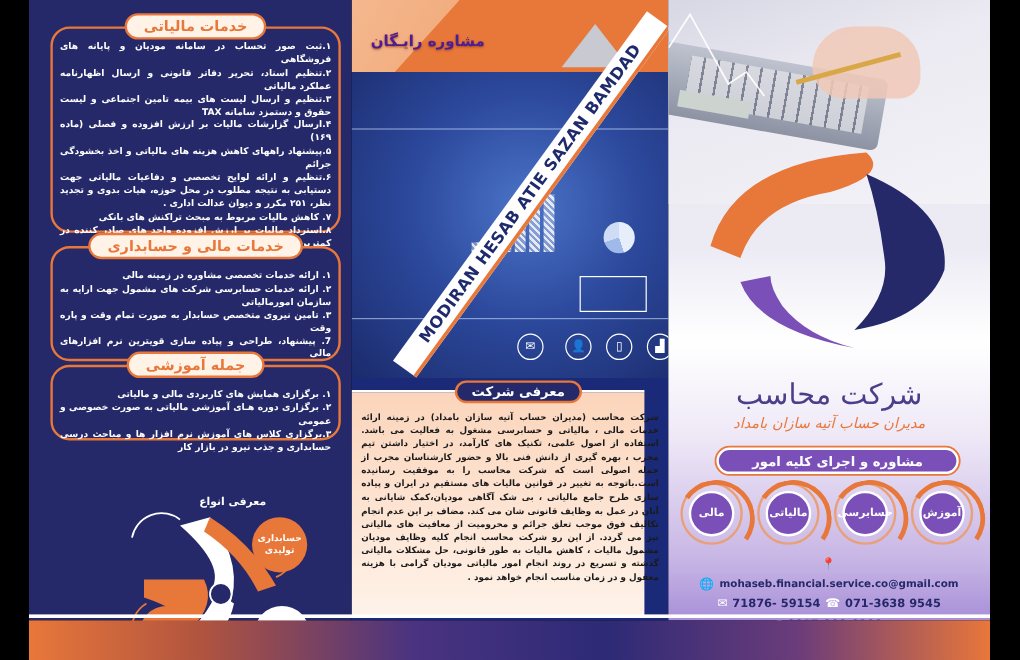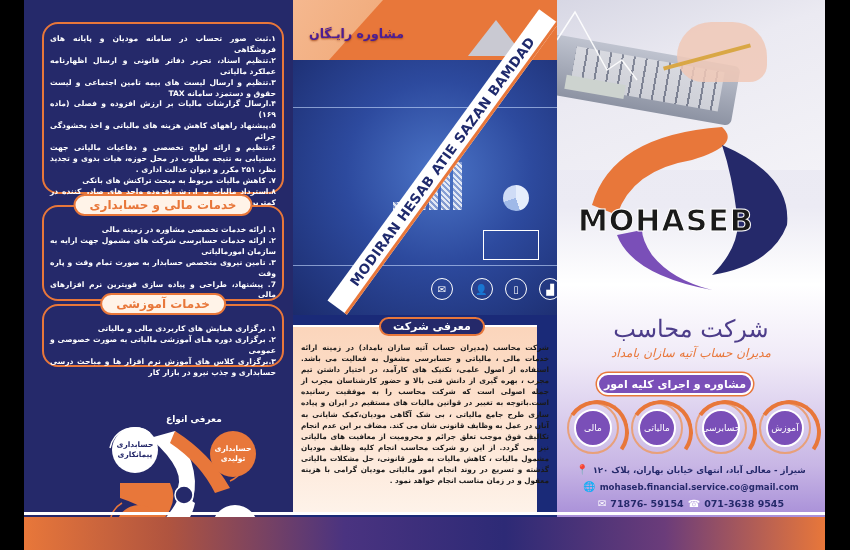--- a/index.html
+++ b/index.html
@@ -56,43 +56,44 @@
   .calculator { position: absolute; left: -10px; top: 50px; width: 190px; height: 60px; background: linear-gradient(180deg, #bfc3cf 0%, #8d93a3 100%); transform: rotate(10deg); border-radius: 6px; }
   .calc-keys { position: absolute; left: 25px; top: 8px; width: 150px; height: 40px; background: repeating-linear-gradient(90deg, #e6e6ea 0 10px, #6f7486 10px 12px); opacity: .7; }
   .calc-screen { position: absolute; left: 20px; top: 38px; width: 60px; height: 14px; background: #cdd3cf; }
   .hand { position: absolute; left: 120px; top: 22px; width: 90px; height: 60px; background: #f0c8b6; border-radius: 40px 40px 20px 30px; opacity: .85; }
   .pen { position: absolute; left: 105px; top: 55px; width: 90px; height: 4px; background: #d9a745; transform: rotate(-15deg); }
   .trend-line { position: absolute; left: 0; top: 0; }
   .logo-wrap { position: absolute; left: 15px; top: 115px; width: 245px; height: 175px; }
   .logo-text { position: absolute; left: 6px; top: 88px; font-family: "DejaVu Sans", sans-serif; font-size: 30px; font-weight: bold; color: #1a1a1a; letter-spacing: 1px; -webkit-text-stroke: 1px #fff; }
   .fa-company { position: absolute; left: 0; top: 315px; width: 268px; text-align: center; direction: rtl; color: #4d3d8a; font-size: 24px; font-family: "DejaVu Serif", serif; }
   .fa-sub { position: absolute; left: 0; top: 346px; width: 268px; text-align: center; direction: rtl; color: #e8773a; font-size: 12px; font-style: italic; font-family: "DejaVu Serif", serif; }
-  .consult-pill { position: absolute; left: 40px; top: 373px; width: 156px; height: 22px; border-radius: 12px; background: #7a4fb8; border: 2px solid #fff; box-shadow: 0 0 0 1.5px #e8773a; color: #fff; font-weight: bold; font-size: 11px; display: flex; align-items: center; justify-content: center; direction: rtl; }
+  .consult-pill { position: absolute; left: 40px; top: 373px; width: 202px; height: 22px; border-radius: 12px; background: #7a4fb8; border: 2px solid #fff; box-shadow: 0 0 0 1.5px #e8773a; color: #fff; font-weight: bold; font-size: 11px; display: flex; align-items: center; justify-content: center; direction: rtl; }
   .svc-circles { position: absolute; left: 8px; top: 402px; width: 252px; height: 56px; }
   .svc-circle { position: absolute; top: 0; width: 52px; height: 52px; border-radius: 50%; border: 2px solid #e8a07a; display: flex; align-items: center; justify-content: center; }
   .svc-circle::before { content: ""; position: absolute; left: -4px; top: -4px; width: 56px; height: 56px; border-radius: 50%; border: 4px solid transparent; border-top-color: #e8773a; border-right-color: #e8773a; transform: rotate(-10deg); }
-  .svc-inner { width: 38px; height: 38px; border-radius: 50%; background: #7a4fb8; border: 2px solid #fff; color: #fff; font-weight: normal; font-size: 9px; display: flex; align-items: center; justify-content: center; text-align: right; direction: rtl; line-height: 10px; }
+  .svc-inner { width: 38px; height: 38px; border-radius: 50%; background: #7a4fb8; border: 2px solid #fff; color: #fff; font-weight: bold; font-size: 9px; display: flex; align-items: center; justify-content: center; text-align: right; direction: rtl; line-height: 10px; }
   .contact { position: absolute; left: 0; width: 268px; direction: rtl; color: #25296a; font-weight: bold; font-size: 8.6px; display: flex; align-items: center; justify-content: center; gap: 4px; }
   .contact .ico { color: #fff; font-size: 10px; }
   .c-addr { top: 464px; }
   .c-mail { top: 481px; direction: ltr; }
   .c-tel { top: 498px; direction: ltr; font-size: 9.5px; }
   .c-mob { top: 515px; direction: ltr; font-size: 9.5px; }
 
   
   .footer-strip { position: absolute; left: 0; top: 517px; width: 801px; height: 33px; background: linear-gradient(90deg, #e8773a 0%, #b0543f 18%, #4a3380 40%, #2d2a76 60%, #6b3c7a 80%, #e8773a 100%); }
 </style>
 </head>
 <body>
 
 <div class="stage">
 
   <div class="panel-left">
 
     <div class="svc-box box1">
+      <div class="pill-title">خدمات مالیاتی</div>
       <ol>
         <li>۱.ثبت صور تحساب در سامانه مودیان و پایانه های فروشگاهی</li>
         <li>۲.تنظیم اسناد، تحریر دفاتر قانونی و ارسال اظهارنامه عملکرد مالیاتی</li>
         <li>۳.تنظیم و ارسال لیست های بیمه تامین اجتماعی و لیست حقوق و دستمزد سامانه TAX</li>
         <li>۴.ارسال گزارشات مالیات بر ارزش افزوده و فصلی (ماده ۱۶۹)</li>
         <li>۵.پیشنهاد راههای کاهش هزینه های مالیاتی و اخذ بخشودگی جرائم</li>
         <li>۶.تنظیم و ارائه لوایح تخصصی و دفاعیات مالیاتی جهت دستیابی به نتیجه مطلوب در محل حوزه، هیات بدوی و تجدید نظر، ۲۵۱ مکرر و دیوان عدالت اداری .</li>
         <li>۷. کاهش مالیات مربوط به مبحث تراکنش های بانکی</li>
         <li>۸.استرداد مالیات بر ارزش افزوده واحد های صادر کننده در کمترین زمان و پذیرش حداکثری اعتبارات.</li>
       </ol>
@@ -102,42 +103,41 @@
       <div class="pill-title">خدمات مالی و حسابداری</div>
       <ol>
         <li>۱. ارائه خدمات تخصصی مشاوره در زمینه مالی</li>
         <li>۲. ارائه خدمات حسابرسی شرکت های مشمول جهت ارایه به سازمان امورمالیاتی</li>
         <li>۳. تامین نیروی متخصص حسابدار به صورت تمام وقت و پاره وقت</li>
         <li>7. پیشنهاد، طراحی و پیاده سازی قویترین نرم افزارهای مالی</li>
       </ol>
     </div>
 
     <div class="svc-box box3">
-      <div class="pill-title">خدمات آموزشی</div>
+      <div class="pill-title">جمله آموزشی</div>
       <ol>
         <li>۱. برگزاری همایش های کاربردی مالی و مالیاتی</li>
         <li>۲. برگزاری دوره هـای آموزشی مالیاتی به صورت خصوصی و عمومی</li>
         <li>۳.برگزاری کلاس های آموزش نرم افزار ها و مباحث درسی حسابداری و جذب نیرو در بازار کار</li>
       </ol>
     </div>
 
     <div class="types">
       <svg width="210" height="150" viewBox="0 0 210 150">
         <path d="M70 25 Q110 60 95 80 L110 95 Q125 60 95 18 Z" fill="#fff"></path>
         <path d="M60 130 Q95 100 100 80 L115 90 Q110 115 80 138 Z" fill="#fff"></path>
         <path d="M95 18 Q130 40 150 75 L135 80 Q120 50 90 30 Z" fill="#e8773a"></path>
         <path d="M40 70 L90 70 Q100 90 80 110 Q70 95 40 85 Z" fill="#e8773a"></path>
         <circle cx="104" cy="82" r="9" fill="#25296a" stroke="#fff" stroke-width="1.5"></circle>
         <path d="M30 35 A25 25 0 0 1 70 20" stroke="#fff" stroke-width="1.5" fill="none"></path>
         <path d="M165 40 A25 25 0 0 1 150 68" stroke="#e8773a" stroke-width="1.5" fill="none"></path>
         <path d="M30 115 A25 25 0 0 1 42 90" stroke="#e8773a" stroke-width="1.5" fill="none"></path>
         <path d="M175 110 A25 25 0 0 1 160 135" stroke="#fff" stroke-width="1.5" fill="none"></path>
       </svg>
       <div class="types-top">معرفی انواع</div>
-      <div class="type-circle tc-white" style="left:32px;top:14px;">حسابداری پیمانکاری</div>
       <div class="type-circle tc-orange" style="left:130px;top:18px;">حسابداری تولیدی</div>
       <div class="type-circle tc-orange" style="left:36px;top:92px;">حسابداری خدماتی</div>
       <div class="type-circle tc-white" style="left:132px;top:92px;">حسابداری بازرگانی</div>
       <div class="types-bottom">فروشگاهی</div>
     </div>
   </div>
 
   <div class="panel-mid">
     <div class="mid-photo">
       <div class="hud-line" style="top:52px;"></div>
@@ -182,41 +182,39 @@
       <svg class="trend-line" width="268" height="170">
         <polyline points="0,40 18,12 50,70 65,60 80,80" stroke="#fff" stroke-width="1.5" fill="none" opacity=".9"></polyline>
       </svg>
     </div>
     <div class="logo-wrap">
       <svg width="245" height="175" viewBox="0 0 245 175">
         <path d="M20 90 Q40 20 150 12 Q170 30 120 45 Q60 55 45 100 Z" fill="#e8773a"></path>
         <path d="M150 30 Q220 60 215 110 Q200 150 140 160 Q170 130 165 100 Q160 60 150 30 Z" fill="#25296a"></path>
         <path d="M45 120 Q60 160 140 175 Q100 165 80 140 Q70 125 70 115 Z" fill="#7a4fb8"></path>
       </svg>
-      <div class="logo-text">MOHASEB</div>
     </div>
     <div class="fa-company">شرکت محاسب</div>
     <div class="fa-sub">مدیران حساب آتیه سازان بامداد</div>
     <div class="consult-pill">مشاوره و اجرای کلیه امور</div>
     <div class="svc-circles">
       <div class="svc-circle" style="left:2px;">
         <div class="svc-inner">مالی</div>
       </div>
       <div class="svc-circle" style="left:66px;">
         <div class="svc-inner">مالیاتی</div>
       </div>
       <div class="svc-circle" style="left:130px;">
         <div class="svc-inner">حسابرسی</div>
       </div>
       <div class="svc-circle" style="left:194px;">
         <div class="svc-inner">آموزش</div>
       </div>
     </div>
     <div class="contact c-addr">
-      <span>شیراز - معالی آباد، انتهای خیابان بهاران، پلاک ۱۲۰</span>
       <span class="ico">📍</span>
     </div>
     <div class="contact c-mail">
       <span class="ico">🌐</span>
       <span>mohaseb.financial.service.co@gmail.com</span>
     </div>
     <div class="contact c-tel">
       <span class="ico">✉</span>
       <span>71876- 59154</span>
       <span class="ico">☎</span>

